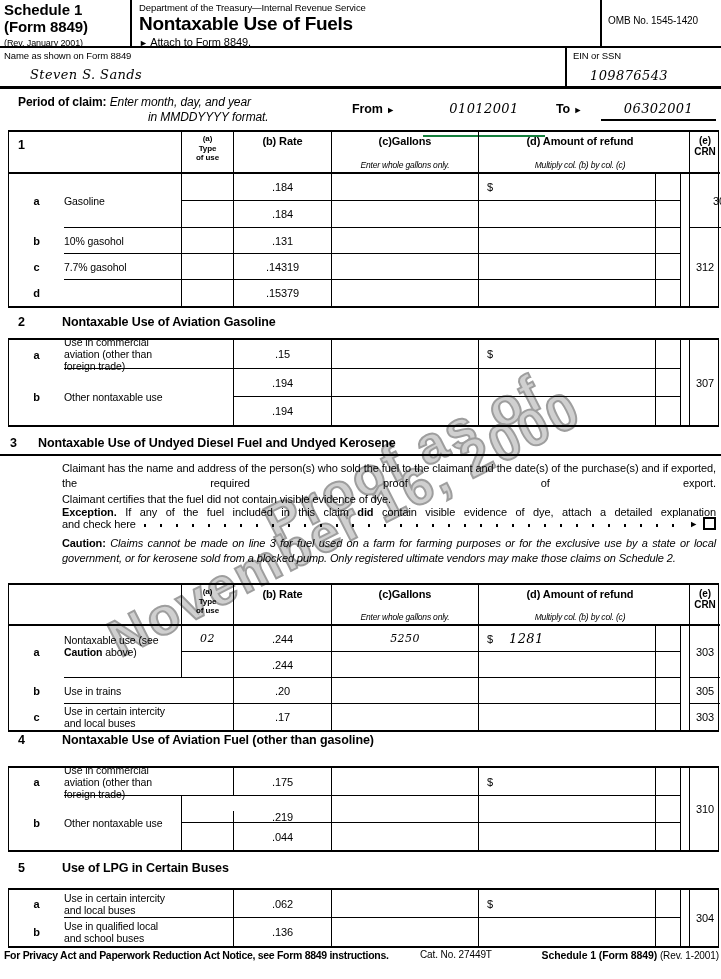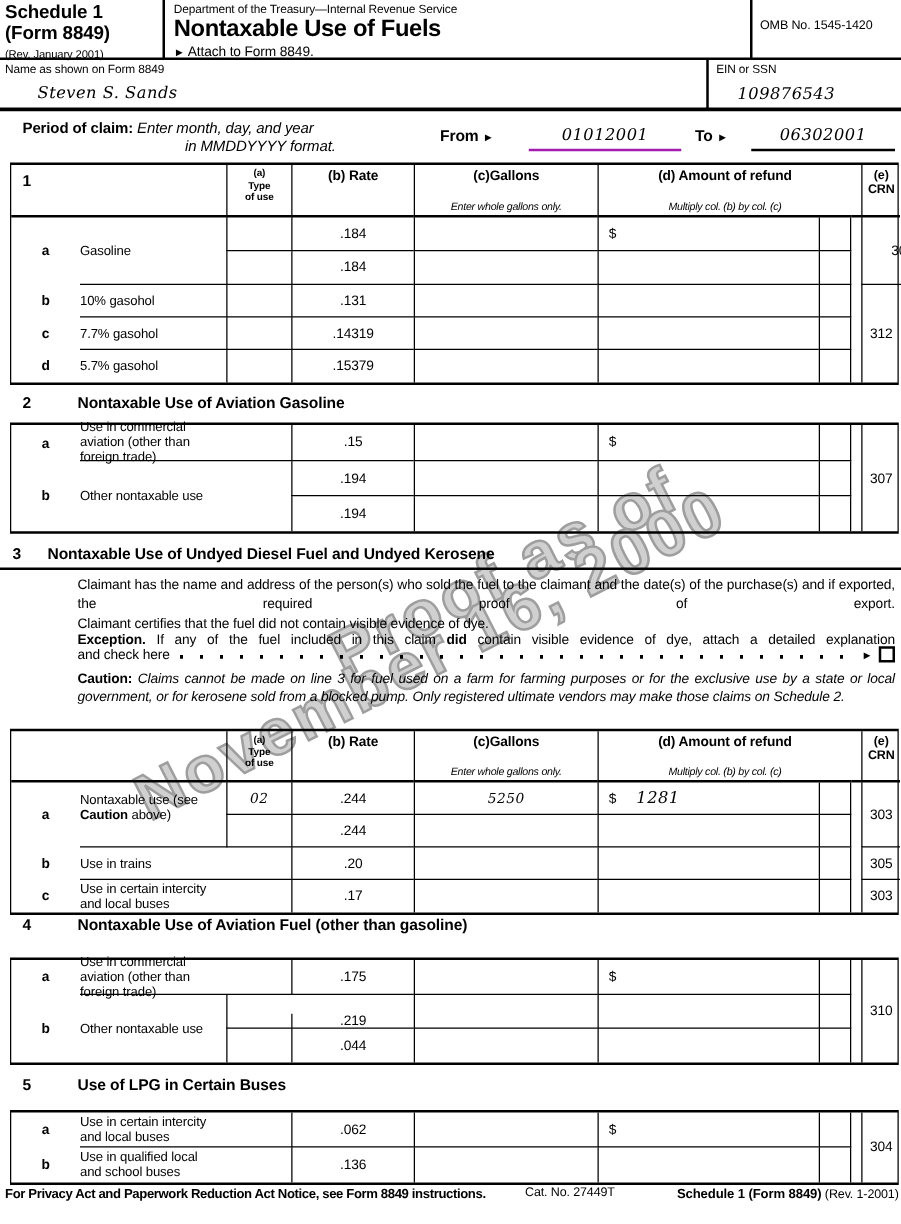--- a/index.html
+++ b/index.html
@@ -90,21 +90,21 @@
 
 <div class="abs" style="left:18px; top:95px; font-size:12px;">
   <span class="b">Period of claim:</span>
   <span class="i">Enter month, day, and year</span>
 </div>
 <div class="abs i" style="left:148px; top:110px; font-size:12px;">in MMDDYYYY format.</div>
 <div class="abs" style="left:352px; top:102px; font-size:12.5px;">
   <span class="b">From</span>
   <span class="arrow">►</span>
 </div>
-<div class="abs fill" style="left:423px; top:101px; width:122px; text-align:center; border-bottom:2px solid #a21caf; padding-bottom:3px;">01012001</div>
+<div class="abs fill" style="left:423px; top:101px; width:122px; text-align:center; border-bottom:2px solid #15803d; padding-bottom:19px;">01012001</div>
 <div class="abs" style="left:556px; top:102px; font-size:12.5px;">
   <span class="b">To</span>
   <span class="arrow">►</span>
 </div>
 <div class="abs fill" style="left:601px; top:101px; width:115px; text-align:center; border-bottom:2px solid #000; padding-bottom:3px;">06302001</div>
 
 <div class="tbl" style="top:130px; grid-template-rows:42px 27px 27px 26px 26px 26px;">
   <div class="hlabel bb2" style="grid-area:1/1/2/3;">
     <span class="num">1</span>
   </div>
@@ -158,21 +158,20 @@
 
   <div class="let" style="grid-area:5/1/6/2;">c</div>
   <div class="lab bb" style="grid-area:5/2/6/3;">7.7% gasohol</div>
   <div class="c bl bb" style="grid-area:5/3/6/4;"></div>
   <div class="c bl bb" style="grid-area:5/4/6/5;">.14319</div>
   <div class="c bl bb" style="grid-area:5/5/6/6;"></div>
   <div class="dol bl bb" style="grid-area:5/6/6/7;"></div>
   <div class="c bl br bb" style="grid-area:5/7/6/8;"></div>
 
   <div class="let" style="grid-area:6/1/7/2;">d</div>
-  <div class="lab" style="grid-area:6/2/7/3;">5.7% gasohol</div>
   <div class="c bl" style="grid-area:6/3/7/4;"></div>
   <div class="c bl" style="grid-area:6/4/7/5;">.15379</div>
   <div class="c bl" style="grid-area:6/5/7/6;"></div>
   <div class="dol bl" style="grid-area:6/6/7/7;"></div>
   <div class="c bl br" style="grid-area:6/7/7/8;"></div>
 </div>
 
 <div class="shead" style="left:18px; top:315px; width:500px;">
   <span class="num">2</span>
     <span class="ttl">Nontaxable Use of Aviation Gasoline</span>

